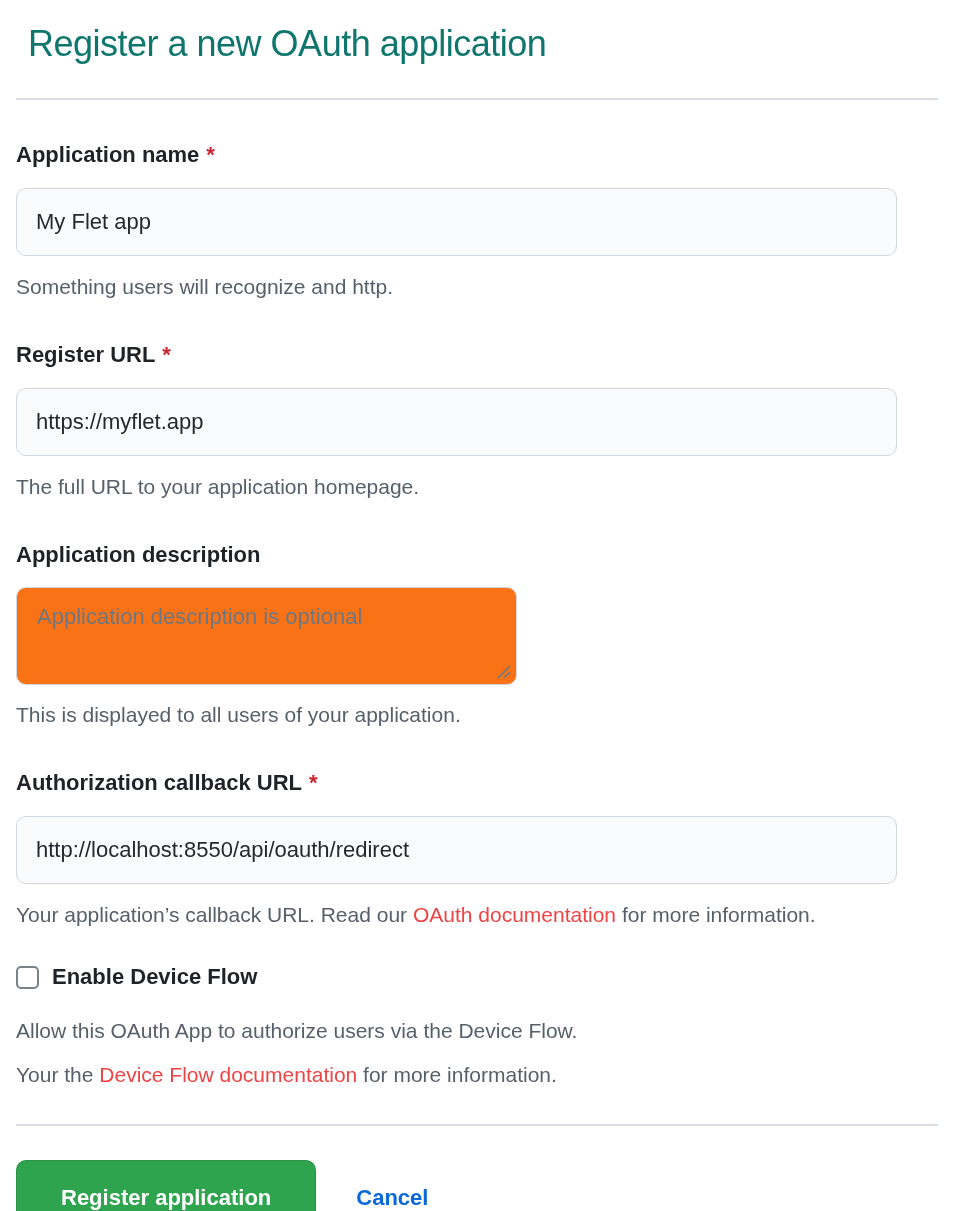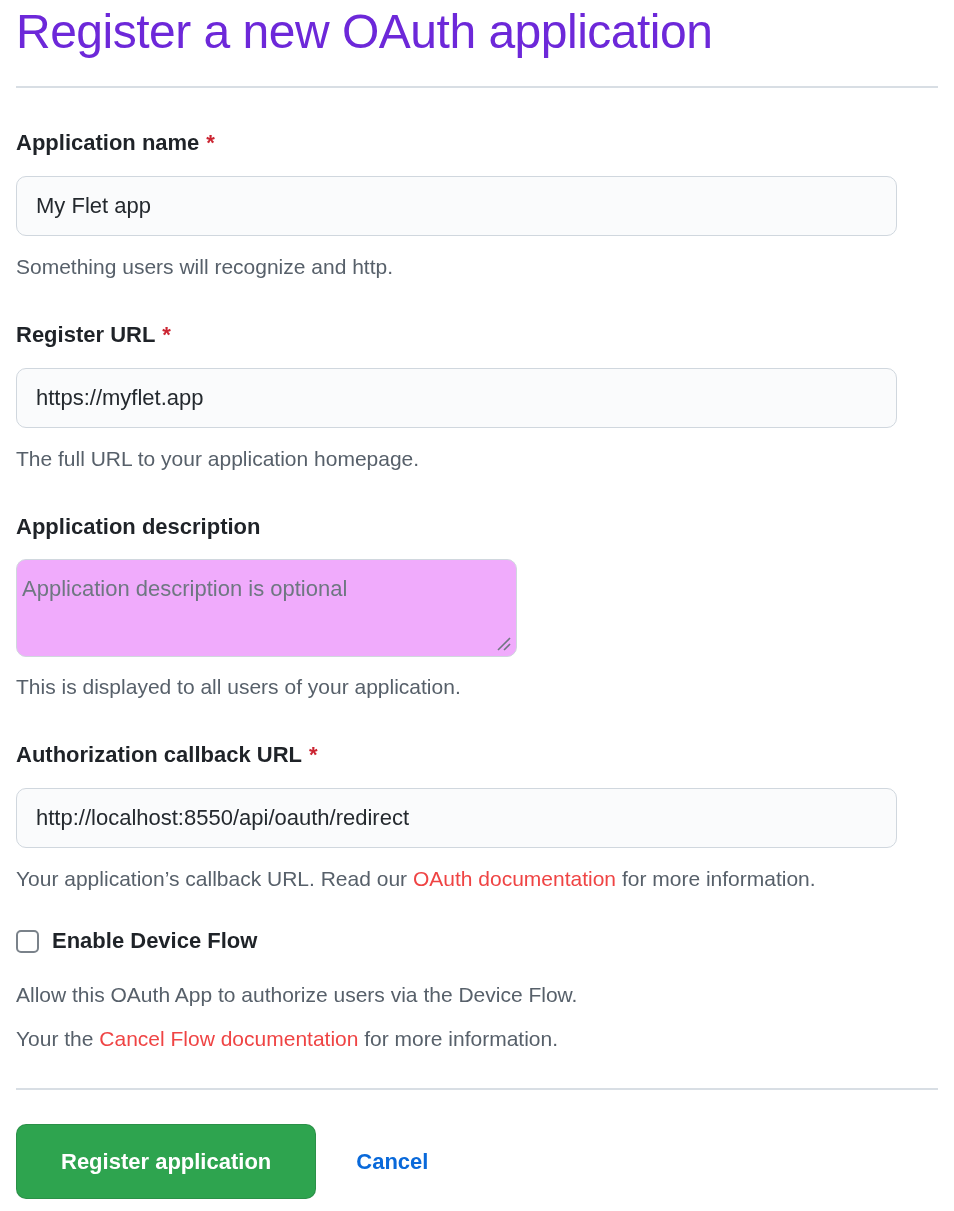--- a/index.html
+++ b/index.html
@@ -6,25 +6,25 @@
   html, body { margin: 0; padding: 0; }
   body {
     width: 954px;
     min-height: 1211px;
     background: #ffffff;
     font-family: "Liberation Sans", "DejaVu Sans", sans-serif;
     color: #24292e;
     padding: 6px 16px 24px 16px;
   }
   h1.page-title {
-    font-size: 48px;
+    font-size: 36px;
     font-weight: 400;
     line-height: 52px;
-    margin: 0;
-    color: #6d28d9;
+    margin: 12px;
+    color: #0f766e;
     letter-spacing: -0.5px;
   }
   hr.divider {
     border: 0;
     border-top: 2px solid #d8dee4;
     margin: 28px 0 0 0;
   }
   hr.divider-bottom {
     border: 0;
     border-top: 2px solid #d8dee4;
@@ -40,44 +40,44 @@
   }
   .required-marker {
     color: #cb2431;
     font-weight: 600;
     margin-left: 7px;
   }
   .text-input {
     display: block;
     margin-top: 20px;
     width: 881px;
-    height: 60px;
+    height: 68px;
     padding: 0 19px;
     font-family: "Liberation Sans", "DejaVu Sans", sans-serif;
     font-size: 22px;
     color: #24292e;
     background: #fafbfc;
     border: 1.5px solid #d0d7de;
     border-radius: 10px;
     outline: none;
   }
   .textarea-wrap {
     position: relative;
     margin-top: 19px;
     width: 501px;
   }
   textarea.description-input {
     display: block;
     width: 501px;
     height: 98px;
-    padding: 16px 5px;
+    padding: 16px 20px;
     font-family: "Liberation Sans", "DejaVu Sans", sans-serif;
     font-size: 22px;
     color: #24292e;
-    background: #f0abfc;
+    background: #f97316;
     border: 1.5px solid #d0d7de;
     border-radius: 10px;
     resize: none;
     outline: none;
   }
   textarea.description-input::placeholder { color: #6e7781; opacity: 1; }
   .text-input::placeholder { color: #6e7781; opacity: 1; }
   .resize-handle {
     position: absolute;
     right: 6px;
@@ -187,21 +187,21 @@
   <p class="help-text">
     <span>Your application’s callback URL. Read our </span><a class="inline-link">OAuth documentation</a><span> for more information.</span>
   </p>
 
   <div class="checkbox-row">
     <input type="checkbox" class="device-flow-checkbox" style="">
     <label class="checkbox-label">Enable Device Flow</label>
   </div>
   <p class="help-text after-checkbox">Allow this OAuth App to authorize users via the Device Flow.</p>
   <p class="help-text">
-    <span>Your the </span><a class="inline-link">Cancel Flow documentation</a><span> for more information.</span>
+    <span>Your the </span><a class="inline-link">Device Flow documentation</a><span> for more information.</span>
   </p>
 
   <hr class="divider-bottom">
 
   <div class="actions-row">
     <button type="button" class="submit-button">Register application</button>
     <a class="cancel-link">Cancel</a>
   </div>
 
 </form>

